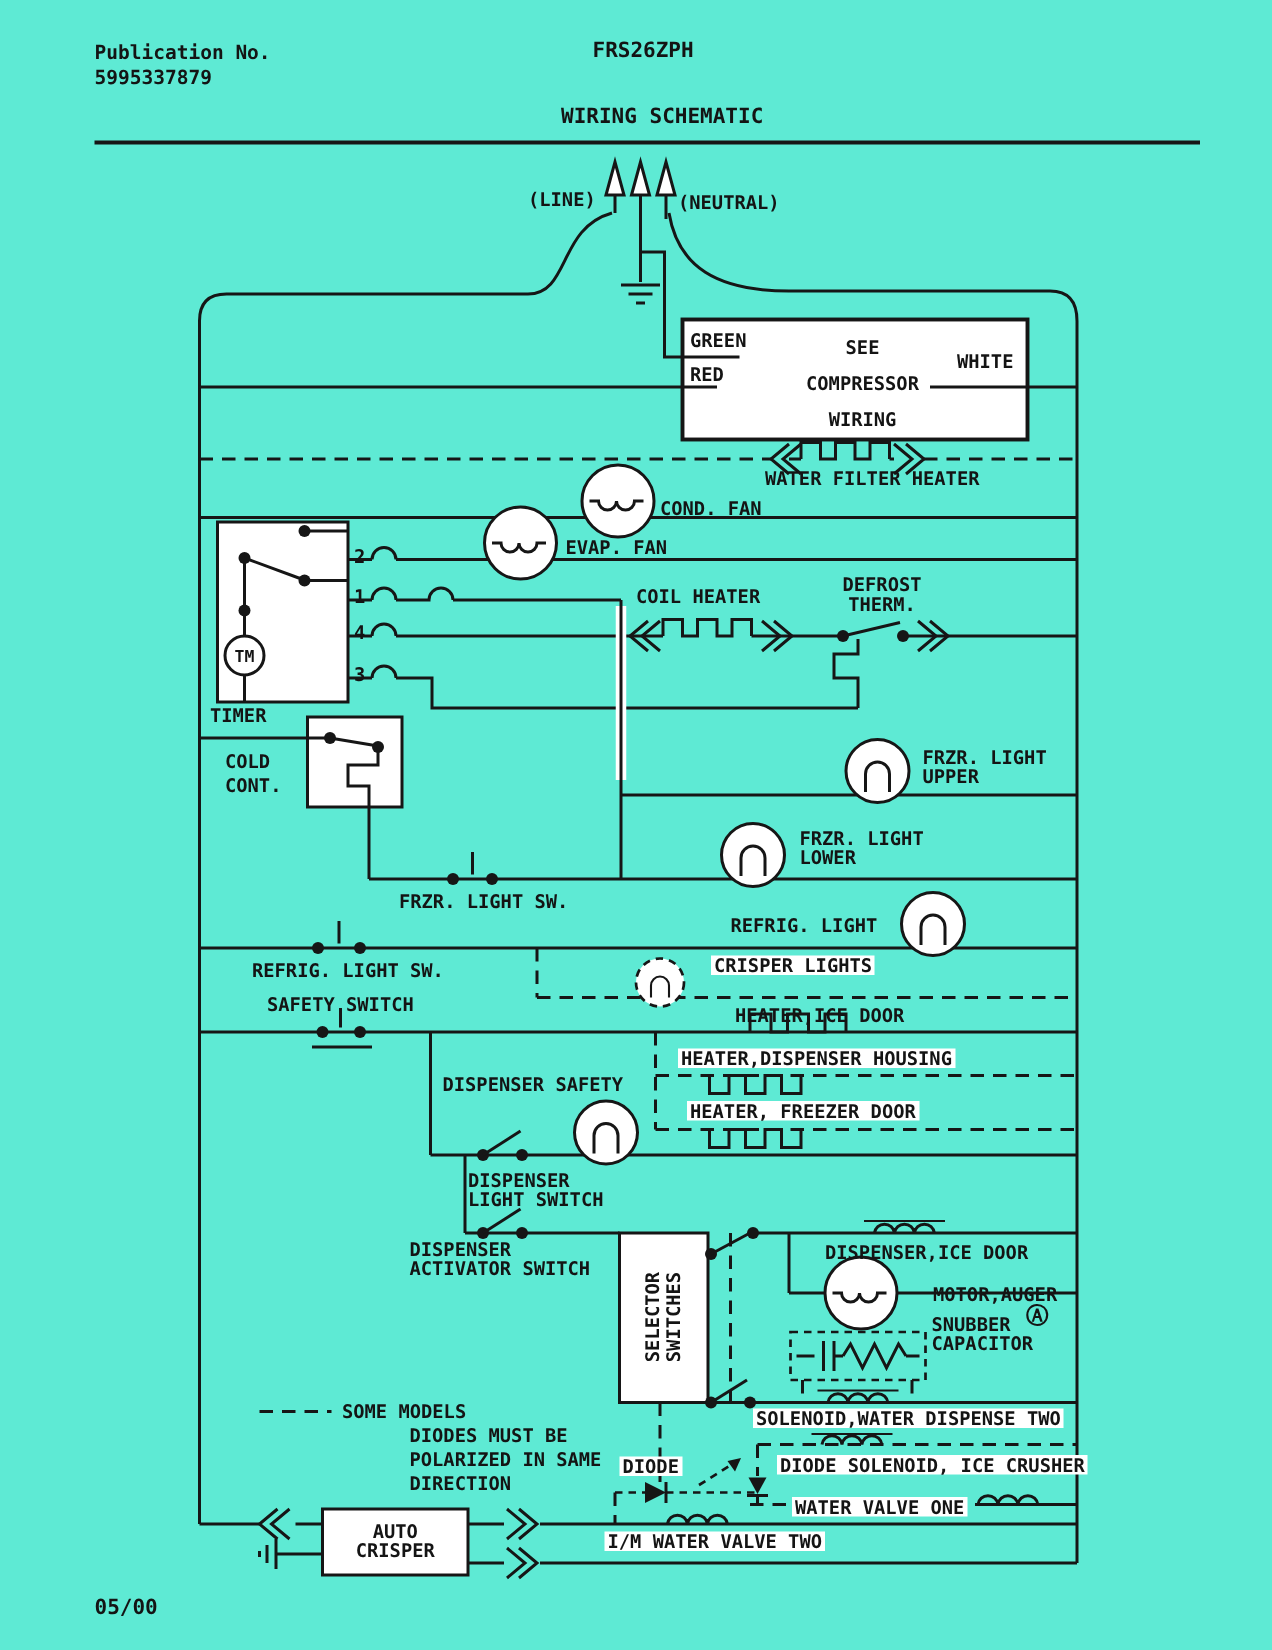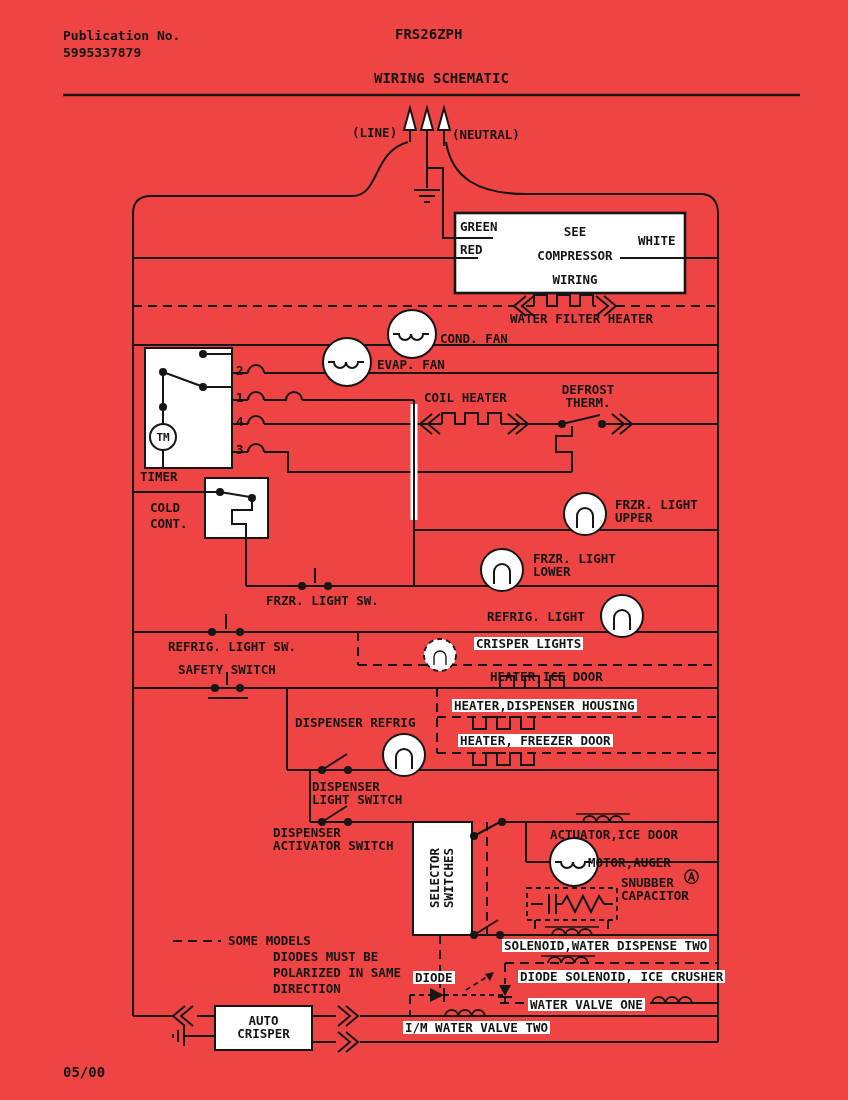--- a/index.html
+++ b/index.html
@@ -1,16 +1,16 @@
 <!DOCTYPE html>
 <html><head>
 <meta charset="utf-8">
 <style>
   html,body{margin:0;padding:0;background:#fff;}
-  #page{position:relative;width:848px;height:1100px;background:#ef4444;overflow:hidden;
+  #page{position:relative;width:848px;height:1100px;background:#5eead4;overflow:hidden;
         font-family:"DejaVu Sans Mono", monospace;color:#141414;}
   .lbl{position:absolute;font-size:12.5px;font-weight:bold;line-height:13px;
        white-space:pre-line;letter-spacing:0px;}
   .bg{background:#fff;padding:0 2px;}
   .ctr{text-align:center;}
   .big{font-size:30px;line-height:32px;letter-spacing:1px;}
   .hdr{font-size:13px;line-height:15px;}
   .hdr2{font-size:14px;}
   .lh16{line-height:16px;}
   .lh24{line-height:24px;}
@@ -312,31 +312,31 @@
   <div class="lbl" style="left:266px;top:594px;">FRZR. LIGHT SW.</div>
   <div class="lbl" style="left:487px;top:610px;">REFRIG. LIGHT</div>
   <div class="lbl" style="left:168px;top:640px;">REFRIG. LIGHT SW.</div>
   <div class="lbl bg" style="left:474px;top:637px;">CRISPER LIGHTS</div>
 
   <div class="lbl" style="left:178px;top:663px;">SAFETY SWITCH</div>
   <div class="lbl" style="left:490px;top:670px;">HEATER,ICE DOOR</div>
   <div class="lbl bg" style="left:452px;top:699px;">HEATER,DISPENSER HOUSING</div>
   <div class="lbl bg" style="left:458px;top:734px;">HEATER, FREEZER DOOR</div>
 
-  <div class="lbl" style="left:295px;top:716px;">DISPENSER REFRIG</div>
+  <div class="lbl" style="left:295px;top:716px;">DISPENSER SAFETY</div>
   <div class="lbl" style="left:312px;top:780px;">DISPENSER
 LIGHT SWITCH</div>
   <div class="lbl" style="left:273px;top:826px;">DISPENSER
 ACTIVATOR SWITCH</div>
 
   <div class="lbl ctr rot" style="left:387px;top:864px;width:110px;">SELECTOR
 SWITCHES</div>
 
-  <div class="lbl" style="left:550px;top:828px;">ACTUATOR,ICE DOOR</div>
-  <div class="lbl" style="left:588px;top:856px;">MOTOR,AUGER</div>
+  <div class="lbl" style="left:550px;top:828px;">DISPENSER,ICE DOOR</div>
+  <div class="lbl" style="left:622px;top:856px;">MOTOR,AUGER</div>
   <div class="lbl" style="left:621px;top:876px;">SNUBBER
 CAPACITOR</div>
   <div class="lbl" style="left:684px;top:871px;font-size:15px;">Ⓐ</div>
 
   <div class="lbl bg" style="left:502px;top:939px;">SOLENOID,WATER DISPENSE TWO</div>
   <div class="lbl bg" style="left:413px;top:971px;">DIODE</div>
   <div class="lbl bg" style="left:518px;top:970px;">DIODE SOLENOID, ICE CRUSHER</div>
   <div class="lbl bg" style="left:528px;top:998px;">WATER VALVE ONE</div>
   <div class="lbl bg" style="left:403px;top:1021px;">I/M WATER VALVE TWO</div>
   <div class="lbl ctr" style="left:215px;top:1014px;width:97px;">AUTO

